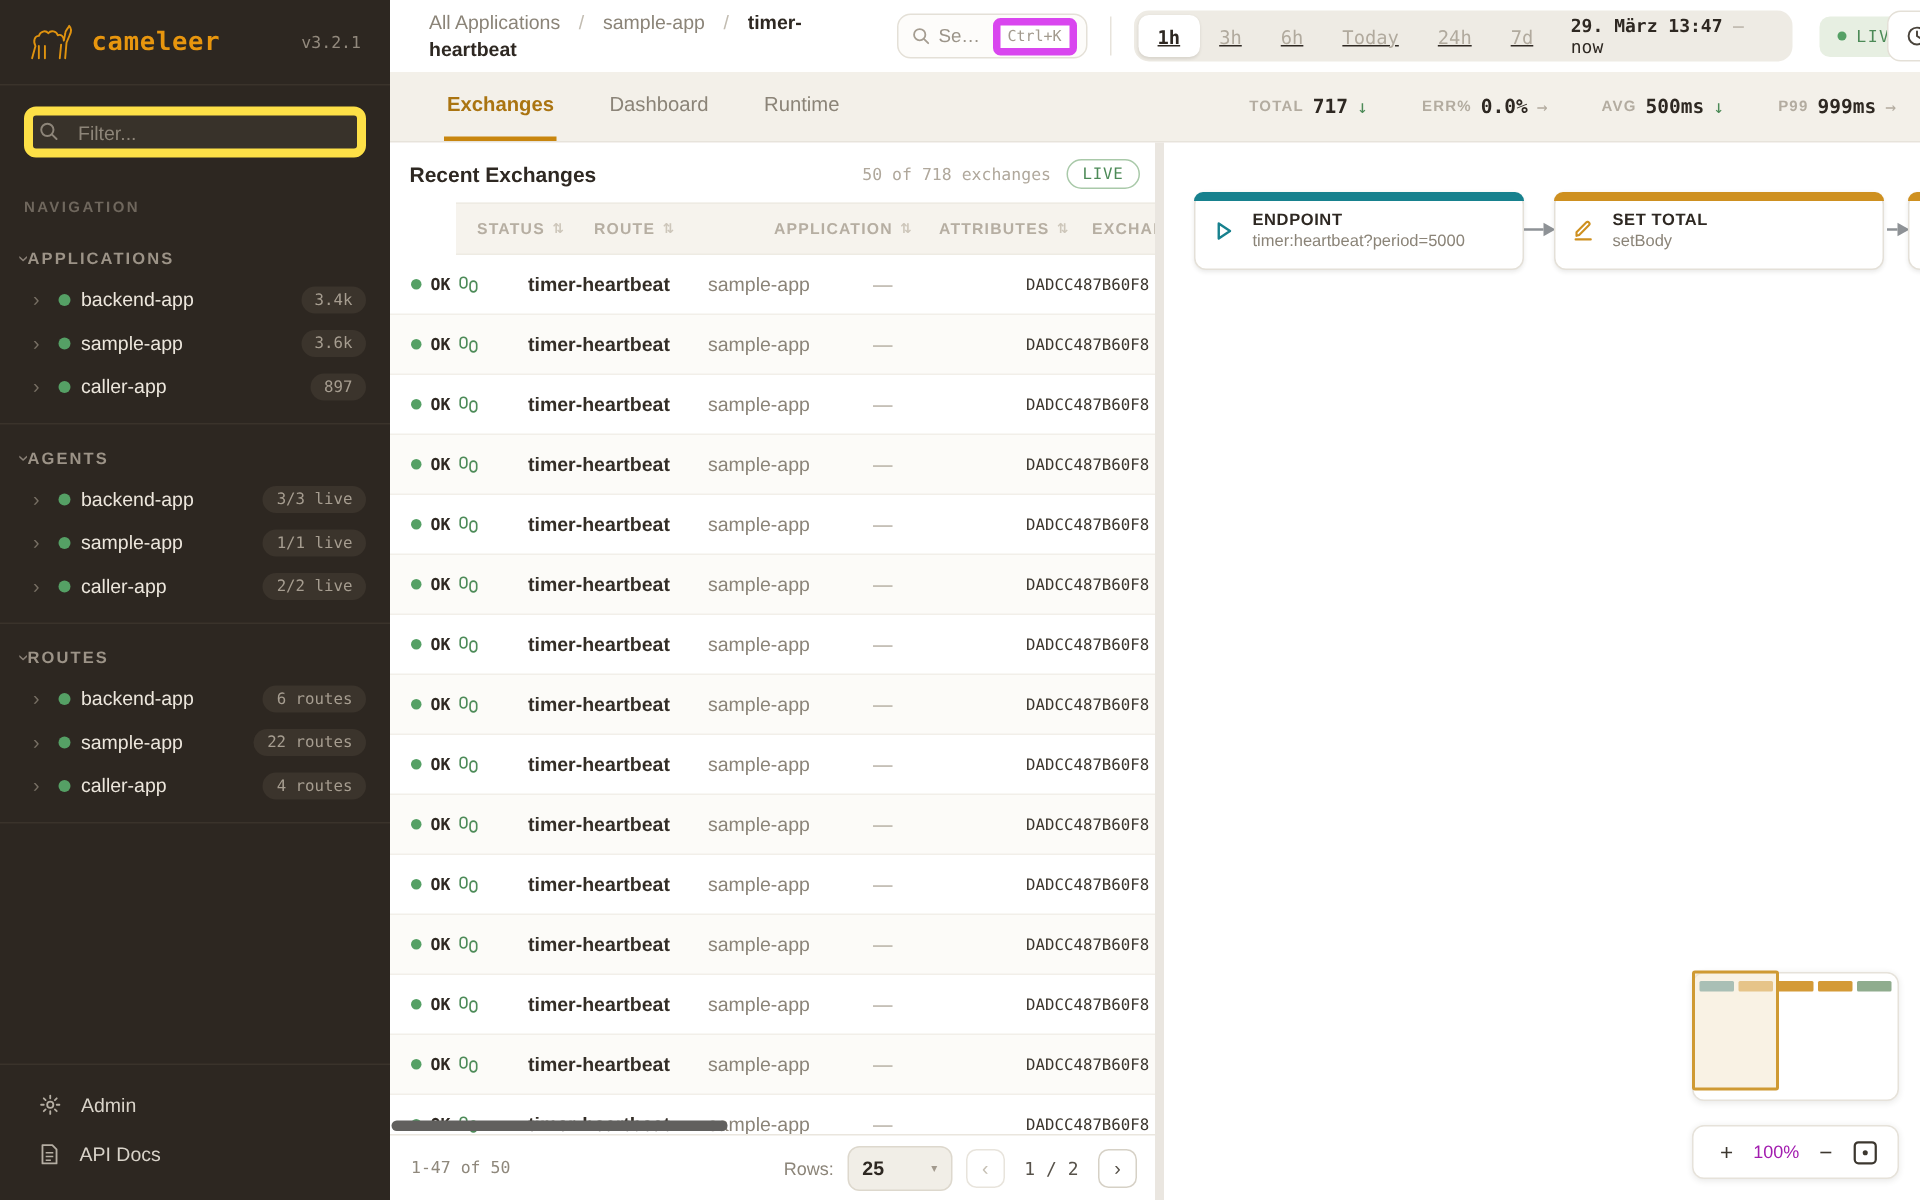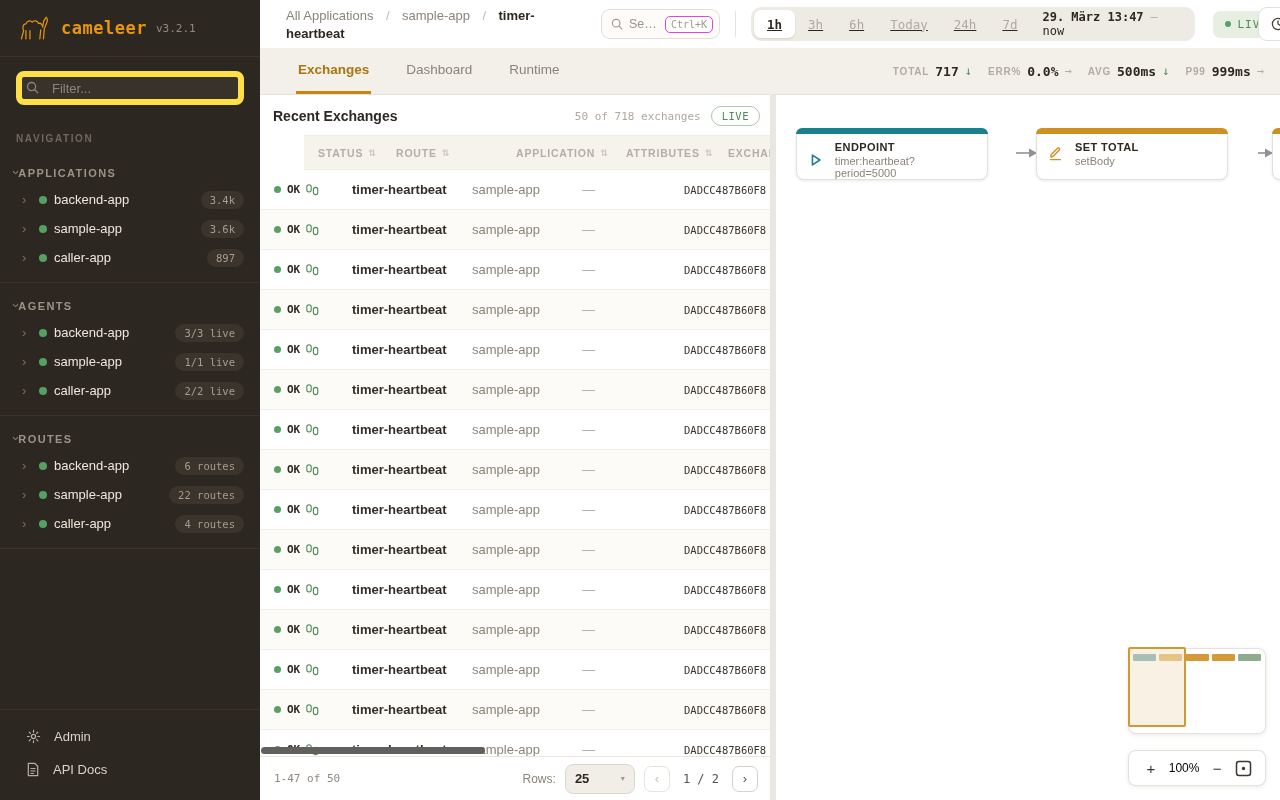--- a/index.html
+++ b/index.html
@@ -4,21 +4,21 @@
 <style>
   * { box-sizing: border-box; margin: 0; padding: 0; }
   html,body { width:1280px; height:800px; overflow:hidden; }
   body { font-family:"Liberation Sans", sans-serif; background:#fff; color:#2e2822; display:flex; }
   .mono { font-family:"DejaVu Sans Mono", monospace; }
 
   
   .sidebar { width:260px; min-width:260px; height:800px; background:#2d2721; display:flex; flex-direction:column; }
   .logo-row { height:57px; display:flex; align-items:center; padding:0 16px; border-bottom:1px solid #3a332b; gap:9px; }
   .logo-text { font-family:"DejaVu Sans Mono", monospace; font-weight:bold; font-size:17px; color:#e8960e; letter-spacing:.5px; }
-  .version { font-family:"DejaVu Sans Mono", monospace; font-size:11px; color:#92897d; }
+  .version { font-family:"DejaVu Sans Mono", monospace; font-size:11px; color:#92897d;margin-left:45px; }
   .filter-wrap { position:relative; margin:14px 16px 0 16px; }
   .filter-wrap svg { position:absolute; left:10px; top:10px; }
   .filter-input { width:100%; height:34px; background:#38322a; border:6px solid #fde047; border-radius:8px; padding:0 10px 0 30px; font-size:13px; color:#d8d2c7; outline:none; font-family:"Liberation Sans",sans-serif; }
   .filter-input::placeholder { color:#8d8579; }
   .nav-label { margin:28px 16px 6px 16px; font-size:10px; font-weight:bold; letter-spacing:1.6px; color:#6f675d; }
   .side-scroll { flex:1; overflow:hidden; }
   .side-section { padding:8px 0 10px 0; border-bottom:1px solid #3a332b; }
   .side-head { display:flex; align-items:center; gap:0; padding:8px 16px 6px 14px; cursor:pointer; }
   .side-head .chev-down { color:#8a8177; font-size:13px; display:inline-block; transform:rotate(90deg); line-height:1; }
   .side-head .sec-title { font-size:11px; font-weight:bold; letter-spacing:1.4px; color:#9c9387; }
@@ -34,37 +34,37 @@
 
   
   .main { flex:1; display:flex; flex-direction:column; height:800px; }
   .topbar { height:48px; min-height:48px; display:flex; align-items:center; padding-left:26px; background:#fff; position:relative; }
   .crumb { font-size:13px; color:#8b8478; cursor:pointer; }
   .crumb.current { color:#2e2822; font-weight:bold; cursor:default; }
   .crumb-sep { color:#c2bcb1; margin:0 8px; font-size:13px; }
   .search-box { display:flex; align-items:center; margin-left:14px; height:30px; border:1px solid #e4e0d7; border-radius:9px; padding:0 6px 0 9px; gap:6px; background:#fdfcfa; cursor:pointer; }
   .search-box input { border:none; outline:none; width:30px; font-size:12.5px; color:#9b9489; background:transparent; font-family:"Liberation Sans",sans-serif; }
   .search-box input::placeholder { color:#9b9489; }
-  .kbd { font-family:"DejaVu Sans Mono", monospace; font-size:10px; color:#a29a8e; border:1px solid #d946ef; border-radius:5px; padding:2px 5px; background:#fff; }
+  .kbd { font-family:"DejaVu Sans Mono", monospace; font-size:10px; color:#a29a8e; border:5px solid #d946ef; border-radius:5px; padding:2px 5px; background:#fff; }
   .v-div { width:1px; height:26px; background:#e7e3db; margin:0 15px; }
   .time-group { display:flex; align-items:center; background:#eeebe4; border-radius:10px; padding:3px; }
   .range-btn { height:28px; padding:0 13px; display:flex; align-items:center; font-size:12.5px; color:#b1aa9e; border-radius:7px; cursor:pointer; font-family:"DejaVu Sans Mono", monospace; }
   .range-btn.active { background:#fff; color:#2e2822; font-weight:bold; box-shadow:0 1px 2px rgba(60,50,30,.12); }
   .time-text { font-family:"DejaVu Sans Mono", monospace; font-size:12px; color:#2e2822; margin:0 14px 0 12px; cursor:pointer; }
   .time-text .dash { color:#b1aa9e; margin:0 7px; }
   .live-badge { display:flex; align-items:center; gap:7px; background:#e7efe2; border-radius:7px; padding:7px 12px; margin-left:18px; cursor:pointer; }
   .live-badge .dot { width:6px; height:6px; }
   .live-badge span.lbl { font-family:"DejaVu Sans Mono", monospace; font-size:11px; color:#4c8a57; letter-spacing:1px; }
   .refresh-btn { position:absolute; right:-18px; top:7px; width:40px; height:34px; border:1px solid #e4e0d7; border-radius:9px; background:#fff; display:flex; align-items:center; justify-content:center; cursor:pointer; }
 
   .tabbar { height:47px; min-height:47px; background:#f3f0e9; border-bottom:1px solid #e7e3db; display:flex; align-items:stretch; }
   .tabs { display:flex; margin-left:36px; gap:33px; }
   .tab { display:flex; align-items:center; font-size:13.5px; color:#8b8478; cursor:pointer; border-bottom:3px solid transparent; padding:0 2px; }
   .tab.active { color:#aa7411; font-weight:bold; border-bottom-color:#c8860f; }
-  .stats { margin-left:auto; display:flex; align-items:center; gap:16px; padding-right:16px; }
+  .stats { margin-left:auto; display:flex; align-items:center; gap:36px; padding-right:16px; }
   .stat { display:flex; align-items:center; gap:6px; }
   .stat .slab { font-size:10px; font-weight:bold; letter-spacing:.8px; color:#b3aca0; }
   .stat .sval { font-family:"DejaVu Sans Mono", monospace; font-size:13px; font-weight:bold; color:#2e2822; }
   .stat .sarrow { font-family:"DejaVu Sans Mono", monospace; font-size:12px; }
   .sarrow.down { color:#4c8a57; } .sarrow.flat { color:#b3aca0; }
 
   .content { flex:1; display:flex; overflow:hidden; }
   
   .table-panel { width:510px; min-width:510px; display:flex; flex-direction:column; background:#fff; position:relative; }
   .tp-head { height:30px; min-height:30px; display:flex; align-items:center; padding:0 10px 0 13px; margin-top:6px; }
@@ -94,33 +94,33 @@
   .rows-select .rv { font-size:13px; color:#2e2822; font-weight:bold; }
   .rows-select .caret { margin-left:auto; font-family:"DejaVu Sans", sans-serif; font-size:8px; color:#a29a8e; }
   .pg-btn { width:26px; height:26px; border:1px solid #e8e4dc; border-radius:7px; background:#fff; display:flex; align-items:center; justify-content:center; font-size:13px; color:#c6c0b4; cursor:pointer; }
   .pg-btn.en { border-color:#d6d1c6; color:#57524a; }
   .pg-ind { font-family:"DejaVu Sans Mono", monospace; font-size:12px; color:#57524a; margin:0 4px; }
 
   .gutter { width:6px; min-width:6px; background:#eae6e0; }
 
   
   .flow-panel { flex:1; background:#fff; position:relative; overflow:hidden; }
-  .fnode { position:absolute; width:192px; height:52px; background:#fff; border:1px solid #e4e0d8; border-radius:8px; box-shadow:0 1px 3px rgba(40,35,25,.10); cursor:pointer; }
+  .fnode { position:absolute; width:220px; height:52px; background:#fff; border:1px solid #e4e0d8; border-radius:8px; box-shadow:0 1px 3px rgba(40,35,25,.10); cursor:pointer; }
   .fnode .bar { height:6px; border-radius:7px 7px 0 0; margin:-1px -1px 0 -1px; }
   .fnode .fbody { display:flex; align-items:center; gap:10px; padding:7px 12px 0 10px; }
   .ftitle { font-size:11px; font-weight:bold; letter-spacing:.4px; color:#2e2822; }
   .fsub { font-size:11px; color:#8b8478; margin-top:2px; }
   .arrow { position:absolute; }
   .minimap { position:absolute; left:352px; top:553px; width:138px; height:86px; background:#fff; border:1px solid #e6e2da; border-radius:8px; box-shadow:0 1px 4px rgba(40,35,25,.10); cursor:pointer; }
   .mini-bars { display:flex; gap:3px; padding:5px 4px 0 4px; }
   .mini-bars .bar { height:7px; flex:1; border-radius:1px; }
   .viewport { position:absolute; left:-1px; top:-2px; width:58px; height:80px; border:2px solid #cf9a33; background:rgba(244,231,205,.55); border-radius:2px; cursor:grab; }
   .zoom-ctrl { position:absolute; left:352px; top:655px; width:138px; height:36px; background:#fff; border:1px solid #e6e2da; border-radius:8px; box-shadow:0 1px 4px rgba(40,35,25,.10); display:flex; align-items:center; justify-content:space-between; padding:0 13px; }
   .z-btn { font-size:15px; color:#3c372f; cursor:pointer; width:18px; text-align:center; }
-  .z-level { font-size:12px; color:#000000;text-align:right; }
+  .z-level { font-size:12px; color:#a21caf;text-align:right; }
 </style>
 </head>
 <body>
 
 <aside class="sidebar">
   <div class="logo-row">
     <svg width="36" height="32" viewBox="0 0 40 34">
       <path d="M6 29 L8.5 20 C6.5 16 8 12.5 11 12.5 C12 9 16 8 18 10.5 C20 8 24 9 25 12 C27.5 11 29.5 13 29.5 16 L30.5 11 C30.5 8 32.5 7.5 33.5 5 C35.5 7 34.8 10 33.8 12 L31.5 17.5 L30.5 29 M26.5 29 L27.5 19 M11 29 L11 20 M15.5 29 L15.5 20" fill="none" stroke="#e0930f" stroke-width="1.4" stroke-linecap="round" stroke-linejoin="round"></path>
     </svg>
     <span class="logo-text">cameleer</span>

